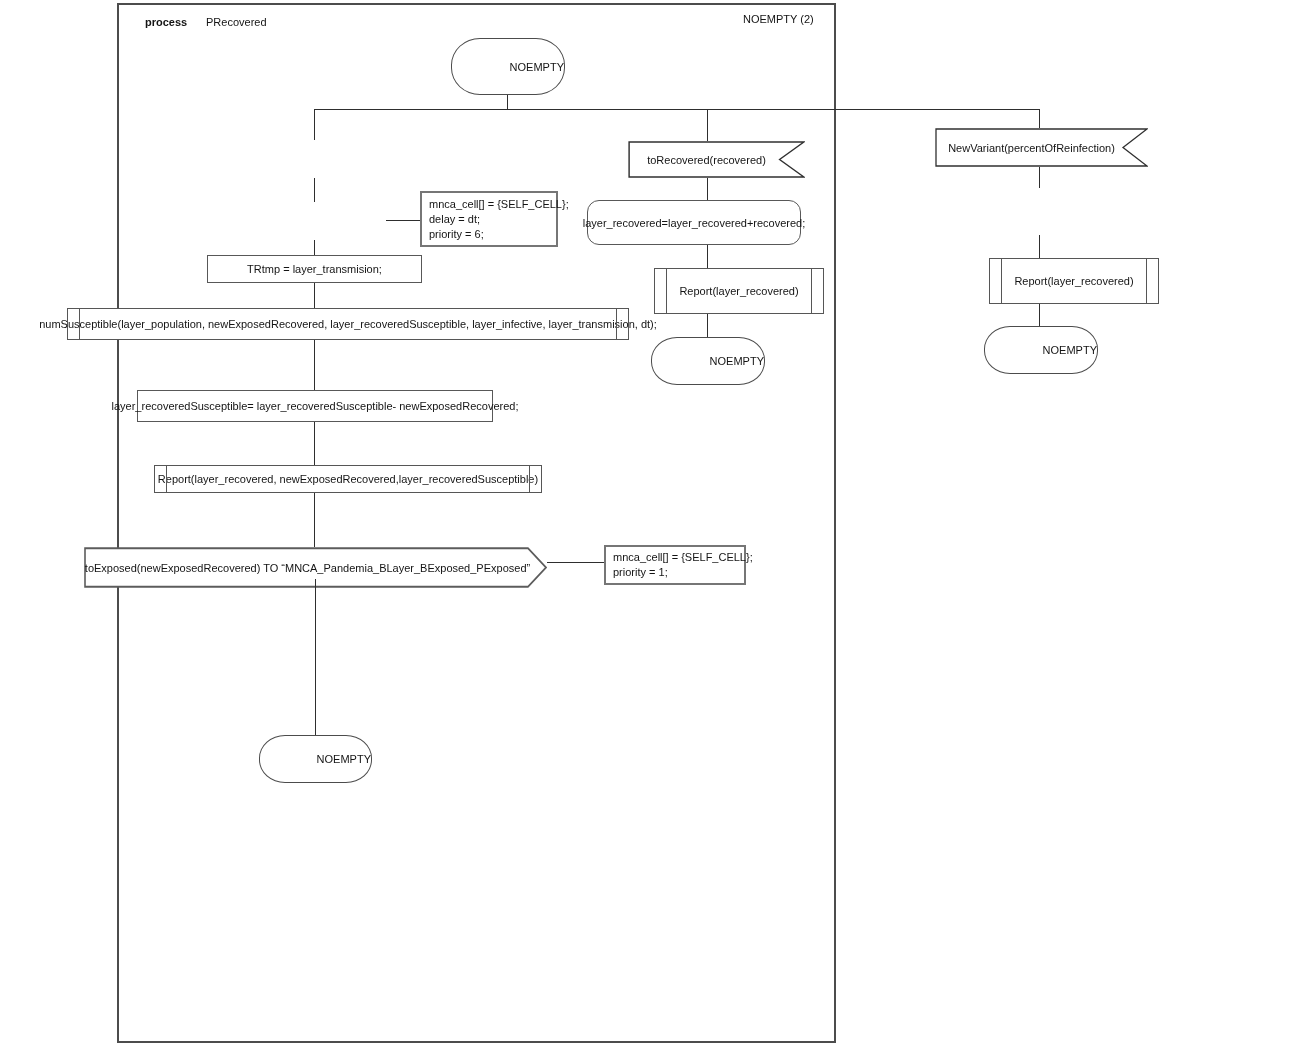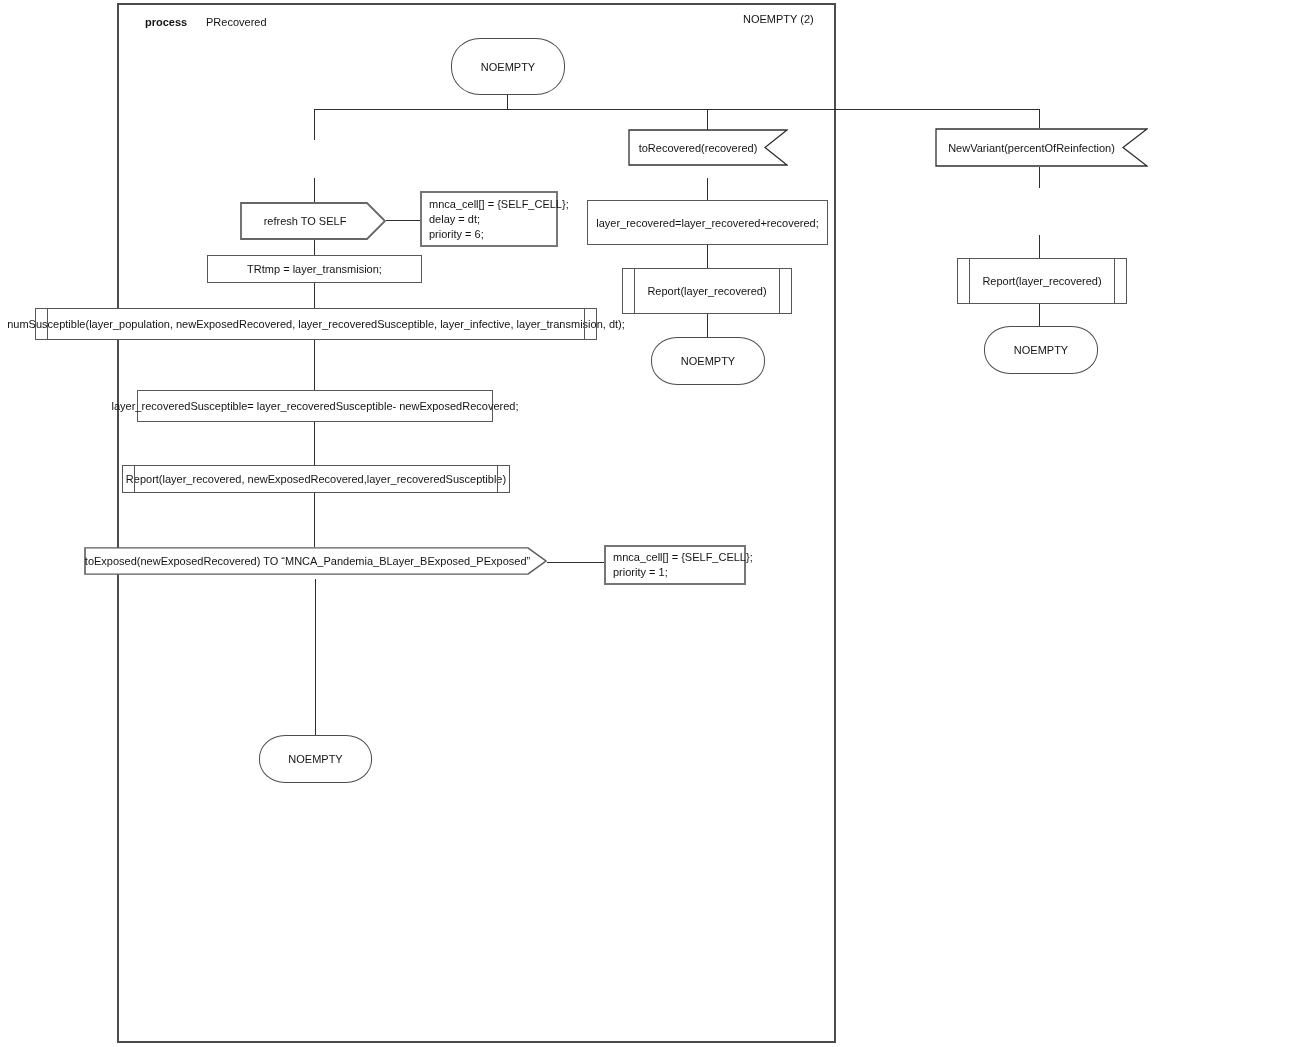--- a/index.html
+++ b/index.html
@@ -12,24 +12,24 @@
   .vl { position:absolute; width:0; border-left:1.4px solid #2e2e2e; }
   .frame { position:absolute; box-sizing:border-box; border:2px solid #4c4c4c; background:transparent; }
   .txt { position:absolute; white-space:nowrap; }
   .bold { font-weight:bold; }
   .task, .proc, .state, .comment {
     position:absolute; box-sizing:border-box; background:#fff;
     display:flex; align-items:center; justify-content:center;
     white-space:nowrap; overflow:visible;
   }
   .task { border:1.7px solid #585858; }
-  .proc { border:1.6px solid #565656; }
+  .proc { border:1.6px solid #565656;margin-left:32px; }
   .pbar { position:absolute; top:0; bottom:0; width:0; border-left:1.4px solid #565656; }
   .pbar.l { left:11px; } .pbar.r { right:11px; }
-  .state { border:1.6px solid #4c4c4c; border-radius:26px / 23px; }
+  .state { border:1.6px solid #4c4c4c; border-radius:26px / 23px;justify-content:flex-end; }
   .state.big { border-radius:29px / 27px; }
   .comment { border:2px solid #767676; flex-direction:column; align-items:flex-start; justify-content:center; padding:14px 7px; line-height:15px; }
   .sig { position:absolute; }
   .sig svg { position:absolute; left:0; top:0; width:100%; height:100%; display:block; }
   .sig .t { position:absolute; inset:0; display:flex; align-items:center; justify-content:center; white-space:nowrap; }
   .sig.in .t { padding-right:20px; }
   .sig.out .t { padding-right:16px; }
   .task.two { flex-direction:column; line-height:16px; }
 </style>
 </head>
@@ -47,26 +47,20 @@
   </div>
 
   <div class="vl" style="left:507px; top:95px; height:15px;"></div>
   <div class="hl" style="left:315px; top:109px; width:725px;"></div>
 
   <div class="vl" style="left:314px; top:109px; height:31px;"></div>
 
 
   <div class="vl" style="left:314px; top:178px; height:24px;"></div>
 
-  <div class="sig out" style="left:240px; top:202px; width:146px; height:38px;">
-    <svg viewBox="0 0 146 38" preserveAspectRatio="none">
-      <polygon points="1,1 127,1 145,19 127,37 1,37" fill="#ffffff" stroke="#666666" stroke-width="1.8"></polygon>
-    </svg>
-    <span class="t">refresh TO SELF</span>
-  </div>
 
   <div class="hl" style="left:386px; top:220px; width:34px;"></div>
   <div class="comment" style="left:420px; top:191px; width:138px; height:56px;">
     <span>mnca_cell[] = {SELF_CELL};</span>
     <span>delay = dt;</span>
     <span>priority = 6;</span>
   </div>
 
   <div class="vl" style="left:314px; top:240px; height:15px;"></div>
 
@@ -91,51 +85,51 @@
   <div class="vl" style="left:314px; top:422px; height:43px;"></div>
 
   <div class="proc" style="left:122px; top:465px; width:388px; height:28px;">
     <i class="pbar l"></i>
     <i class="pbar r"></i>
     <span>Report(layer_recovered, newExposedRecovered,layer_recoveredSusceptible)</span>
   </div>
 
   <div class="vl" style="left:314px; top:493px; height:54px;"></div>
 
-  <div class="sig out" style="left:84px; top:547px; width:463px; height:28px;">
+  <div class="sig out" style="left:84px; top:547px; width:463px; height:41px;">
     <svg viewBox="0 0 463 32" preserveAspectRatio="none">
       <polygon points="1,1 444,1 462,16 444,31 1,31" fill="#ffffff" stroke="#5c5c5c" stroke-width="1.6"></polygon>
     </svg>
     <span class="t">toExposed(newExposedRecovered) TO “MNCA_Pandemia_BLayer_BExposed_PExposed”</span>
   </div>
 
   <div class="hl" style="left:547px; top:562px; width:57px;"></div>
   <div class="comment" style="left:604px; top:545px; width:142px; height:40px;">
     <span>mnca_cell[] = {SELF_CELL};</span>
     <span>priority = 1;</span>
   </div>
 
   <div class="vl" style="left:315px; top:579px; height:156px;"></div>
 
   <div class="state" style="left:259px; top:735px; width:113px; height:48px;">
     <span>NOEMPTY</span>
   </div>
 
   <div class="vl" style="left:707px; top:109px; height:32px;"></div>
 
-  <div class="sig in" style="left:628px; top:129px; width:160px; height:37px;">
+  <div class="sig in" style="left:628px; top:141px; width:160px; height:37px;padding-left:17px;">
     <svg viewBox="0 0 160 37" preserveAspectRatio="none">
       <polygon points="1,1 159,1 137,18.5 159,36 1,36" fill="#ffffff" stroke="#303030" stroke-width="1.3"></polygon>
     </svg>
     <span class="t">toRecovered(recovered)</span>
   </div>
 
   <div class="vl" style="left:707px; top:178px; height:22px;"></div>
 
-  <div class="task" style="left:587px; top:200px; width:241px; height:45px;">
+  <div class="task" style="left:587px; top:200px; width:214px; height:45px;border-radius:12px;">
     <span>layer_recovered=layer_recovered+recovered;</span>
   </div>
 
   <div class="vl" style="left:707px; top:245px; height:23px;"></div>
 
   <div class="proc" style="left:622px; top:268px; width:170px; height:46px;">
     <i class="pbar l"></i>
     <i class="pbar r"></i>
     <span>Report(layer_recovered)</span>
   </div>

